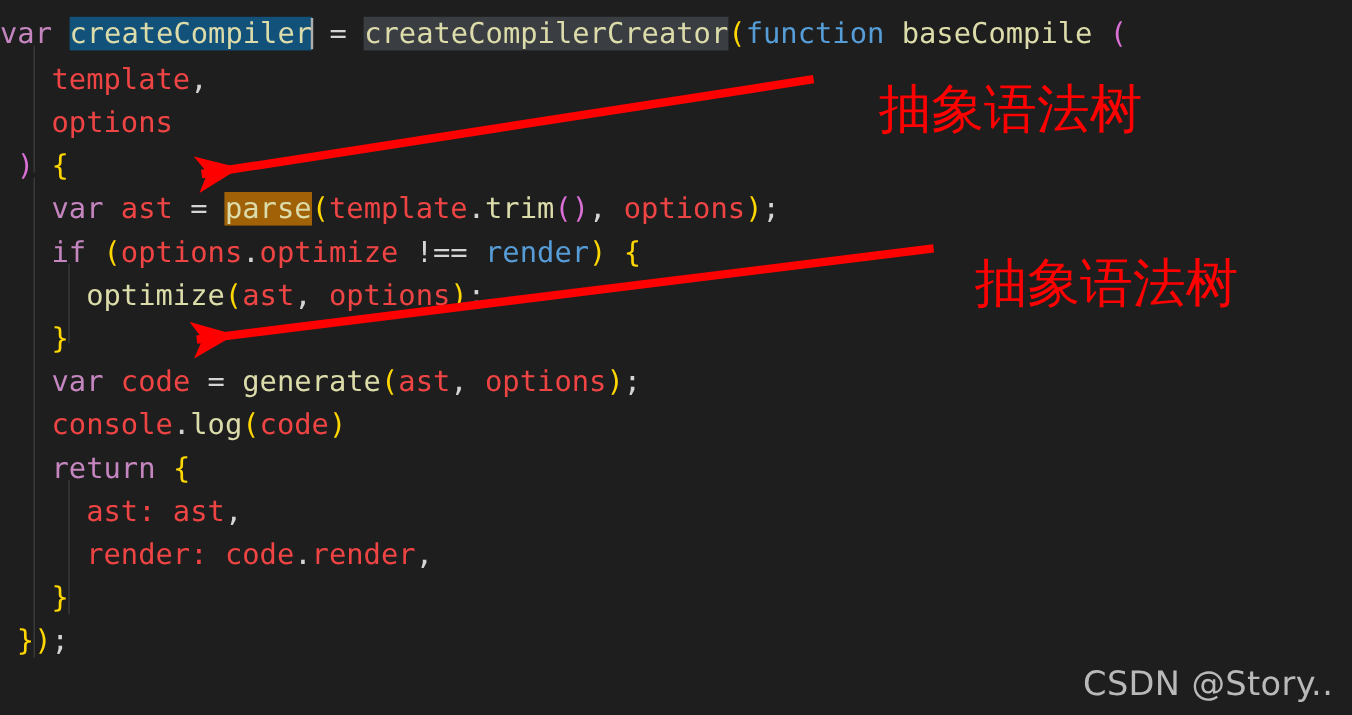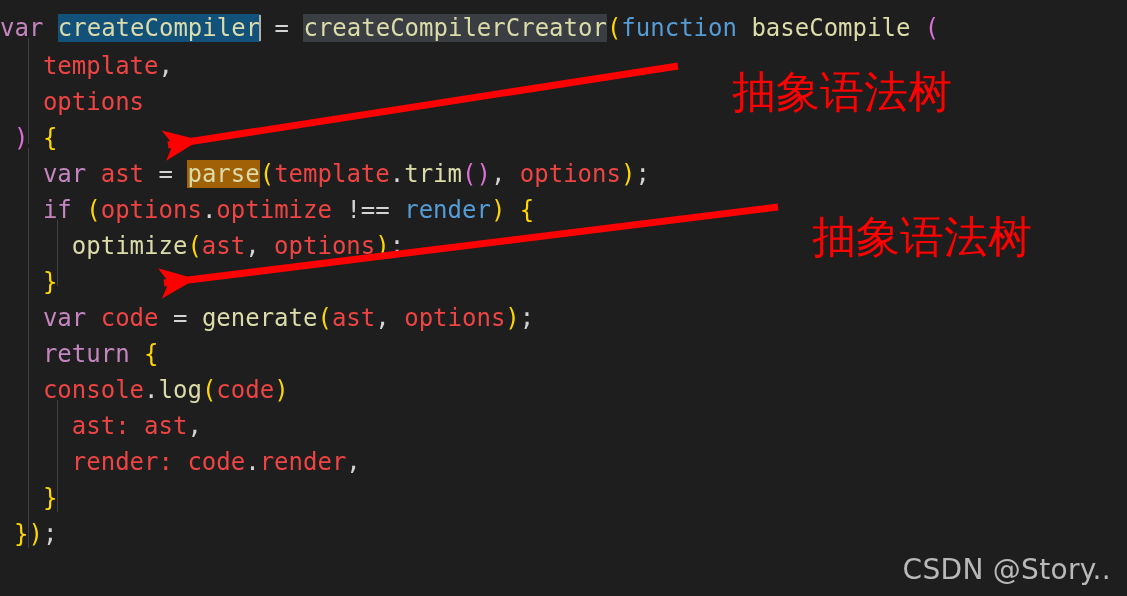--- a/index.html
+++ b/index.html
@@ -134,23 +134,23 @@
     <div class="line pad">  <span class="kw">var</span> <span class="ident">ast</span> <span class="op">=</span> <span class="findhl fn">parse</span><span class="p1">(</span><span class="ident">template</span><span class="punct">.</span><span class="fn">trim</span><span class="p2">(</span><span class="p2">)</span><span class="punct">,</span> <span class="ident">options</span><span class="p1">)</span><span class="punct">;</span></div>
 
     <div class="line pad">  <span class="kw">if</span> <span class="p1">(</span><span class="ident">options</span><span class="punct">.</span><span class="ident">optimize</span> <span class="op">!==</span> <span class="kw2">render</span><span class="p1">)</span> <span class="p1">{</span></div>
 
     <div class="line pad">    <span class="fn">optimize</span><span class="p1">(</span><span class="ident">ast</span><span class="punct">,</span> <span class="ident">options</span><span class="p1">)</span><span class="punct">;</span></div>
 
     <div class="line pad">  <span class="p1">}</span></div>
 
     <div class="line pad">  <span class="kw">var</span> <span class="ident">code</span> <span class="op">=</span> <span class="fn">generate</span><span class="p1">(</span><span class="ident">ast</span><span class="punct">,</span> <span class="ident">options</span><span class="p1">)</span><span class="punct">;</span></div>
 
+    <div class="line pad">  <span class="ident">console</span><span class="punct">.</span><span class="fn">log</span><span class="p1">(</span><span class="ident">code</span><span class="p1">)</span></div>
+
     <div class="line pad">  <span class="kw">return</span> <span class="p1">{</span></div>
-
-    <div class="line pad">  <span class="ident">console</span><span class="punct">.</span><span class="fn">log</span><span class="p1">(</span><span class="ident">code</span><span class="p1">)</span></div>
 
     <div class="line pad">    <span class="ident">ast:</span> <span class="ident">ast</span><span class="punct">,</span></div>
 
     <div class="line pad">    <span class="ident">render:</span> <span class="ident">code</span><span class="punct">.</span><span class="ident">render</span><span class="punct">,</span></div>
 
 
     <div class="line pad">  <span class="p1">}</span></div>
 
     <div class="line pad"><span class="p1">}</span><span class="p1">)</span><span class="punct">;</span></div>
 

